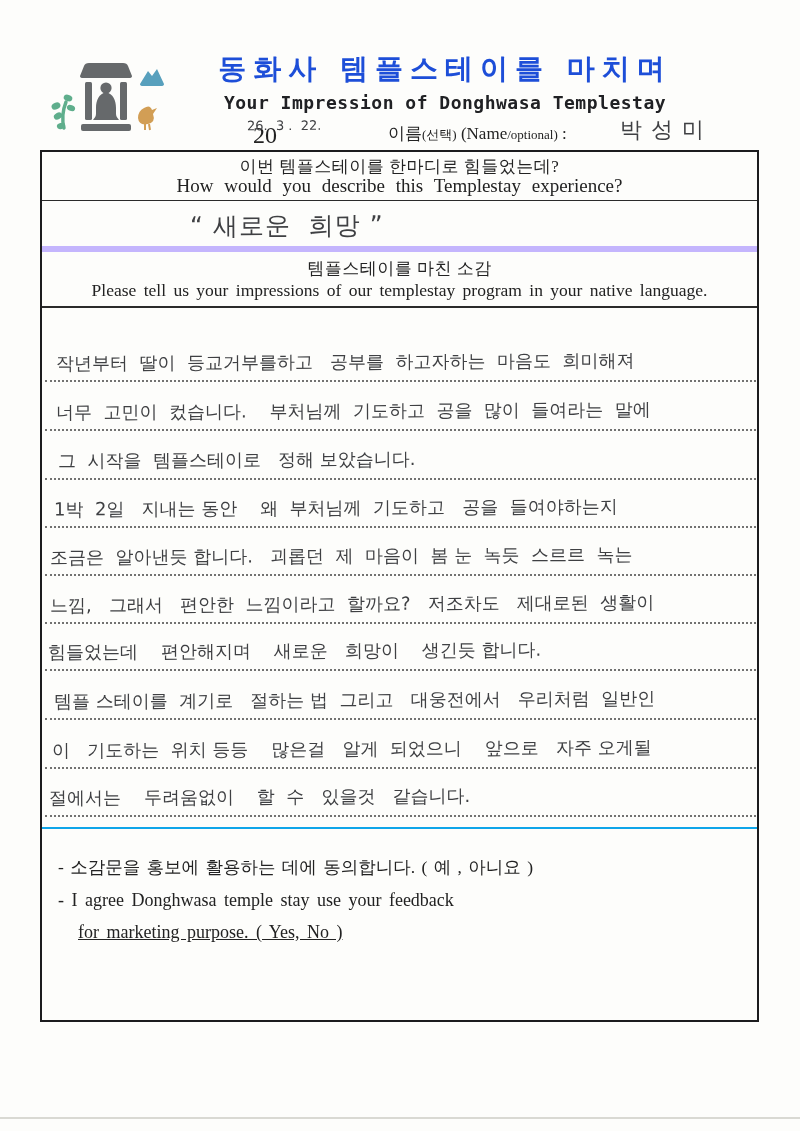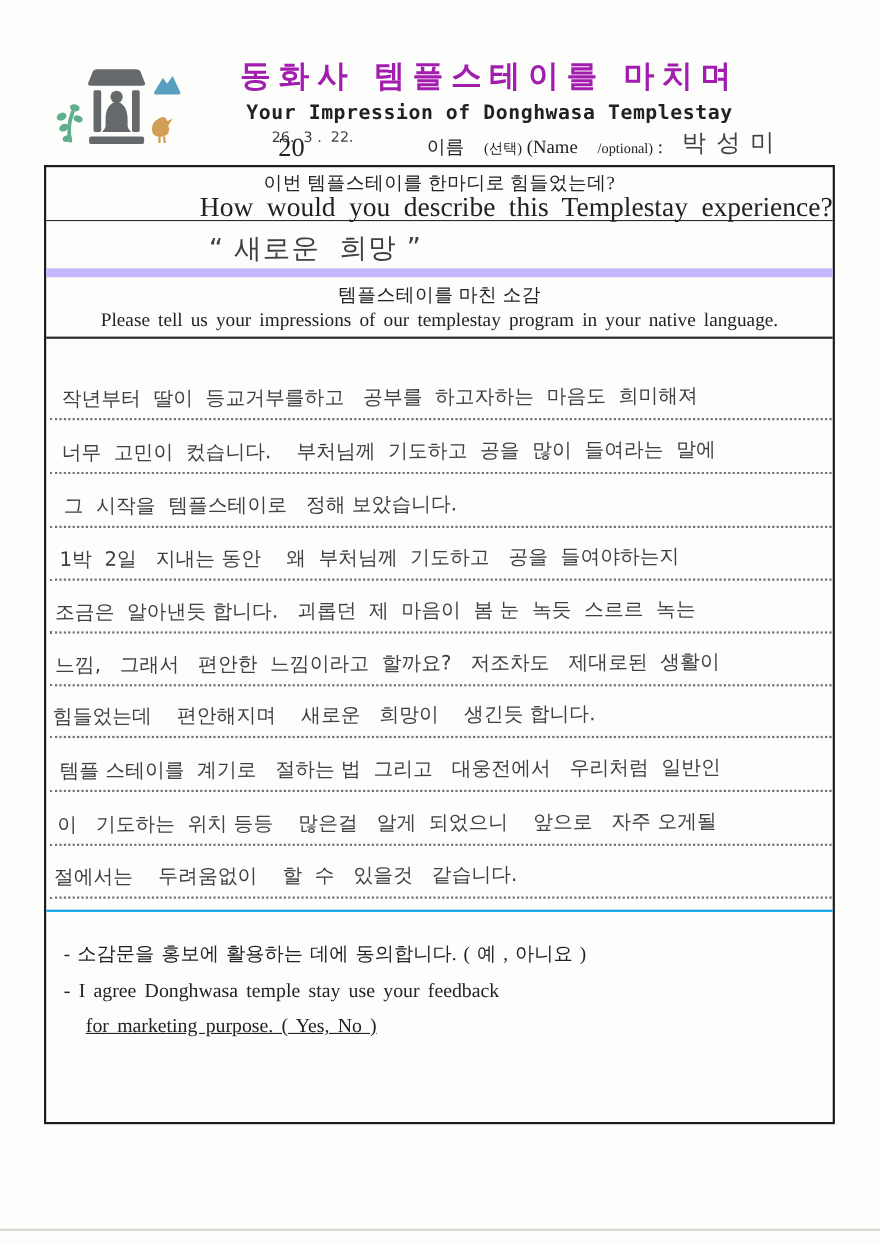--- a/index.html
+++ b/index.html
@@ -7,58 +7,58 @@
   .page {
     position:relative; width:800px; height:1131px; margin:0 auto;
     background:#fdfdfb; overflow:hidden;
     font-family:"Liberation Serif","DejaVu Serif",serif; color:#222;
   }
   
   .logo { position:absolute; left:44px; top:56px; width:128px; height:92px; }
   .title-ko {
     position:absolute; left:160px; top:50px; width:570px; text-align:center;
     font-family:"DejaVu Sans",sans-serif; font-weight:bold; font-size:28px;
-    letter-spacing:7px; color:#a21caf; white-space:pre;
+    letter-spacing:7px; color:#1d4ed8; white-space:pre;
   }
   .title-en {
     position:absolute; left:160px; top:92px; width:570px; text-align:center;
     font-family:"DejaVu Sans Mono","Liberation Mono",monospace; font-weight:bold;
     font-size:18px; letter-spacing:0.5px; color:#202124;
   }
   .date-row { position:absolute; left:0; top:118px; width:800px; height:30px; }
   .date-printed { position:absolute; left:228px; top:4px; font-size:24px;margin-left:25px; }
   .date-hand { position:absolute; left:247px; top:0px; }
   .name-label { position:absolute; left:388px; top:4px; font-size:17px; white-space:pre; }
-  .name-label .small { font-size:13px;margin-left:18px; }
+  .name-label .small { font-size:13px; }
   .name-hand { position:absolute; left:620px; top:-3px; letter-spacing:9px; }
 
   .hand {
     font-family:"DejaVu Sans",sans-serif; color:#3f4043;
     transform:rotate(-0.3deg); white-space:pre;
   }
   .hand-date { font-size:13px; }
   .hand-name { font-size:22px; }
   .hand-answer { font-size:25px; letter-spacing:1px; }
   .hand-line { font-size:18px; }
 
   
   .form-table {
     position:absolute; left:40px; top:150px; width:719px; height:872px;
     border:2px solid #1c1c1e; background:transparent;
   }
   .row { position:relative; width:100%; }
   .row-q1 { height:49px; border-bottom:1px solid #2a2a2a; }
-  .row-a1 { height:51px; border-bottom:8px solid #c4b5fd; }
+  .row-a1 { height:51px; border-bottom:6px solid #c4b5fd; }
   .row-q2 { height:56px; border-bottom:2px solid #2a2a2a; }
   .row-essay { height:521px; border-bottom:2px solid #0ea5e9; overflow:hidden; }
   .row-consent { height:127px; }
 
   .center-line { position:absolute; left:0; width:100%; text-align:center; }
   .q-ko { font-size:17px; letter-spacing:0.5px; }
-  .q-en { font-size:25px; word-spacing:6px;text-align:right; }
+  .q-en { font-size:19px; word-spacing:6px; }
   .q2-en { font-size:17.5px; word-spacing:3px; }
 
   .answer { position:absolute; left:148px; top:8px; }
 
   .dotline {
     position:absolute; left:3px; width:711px; height:0;
     border-top:2px dotted #5a5a5a; opacity:0.85;
   }
   .essay-line { position:absolute; height:30px; line-height:30px; }
 

